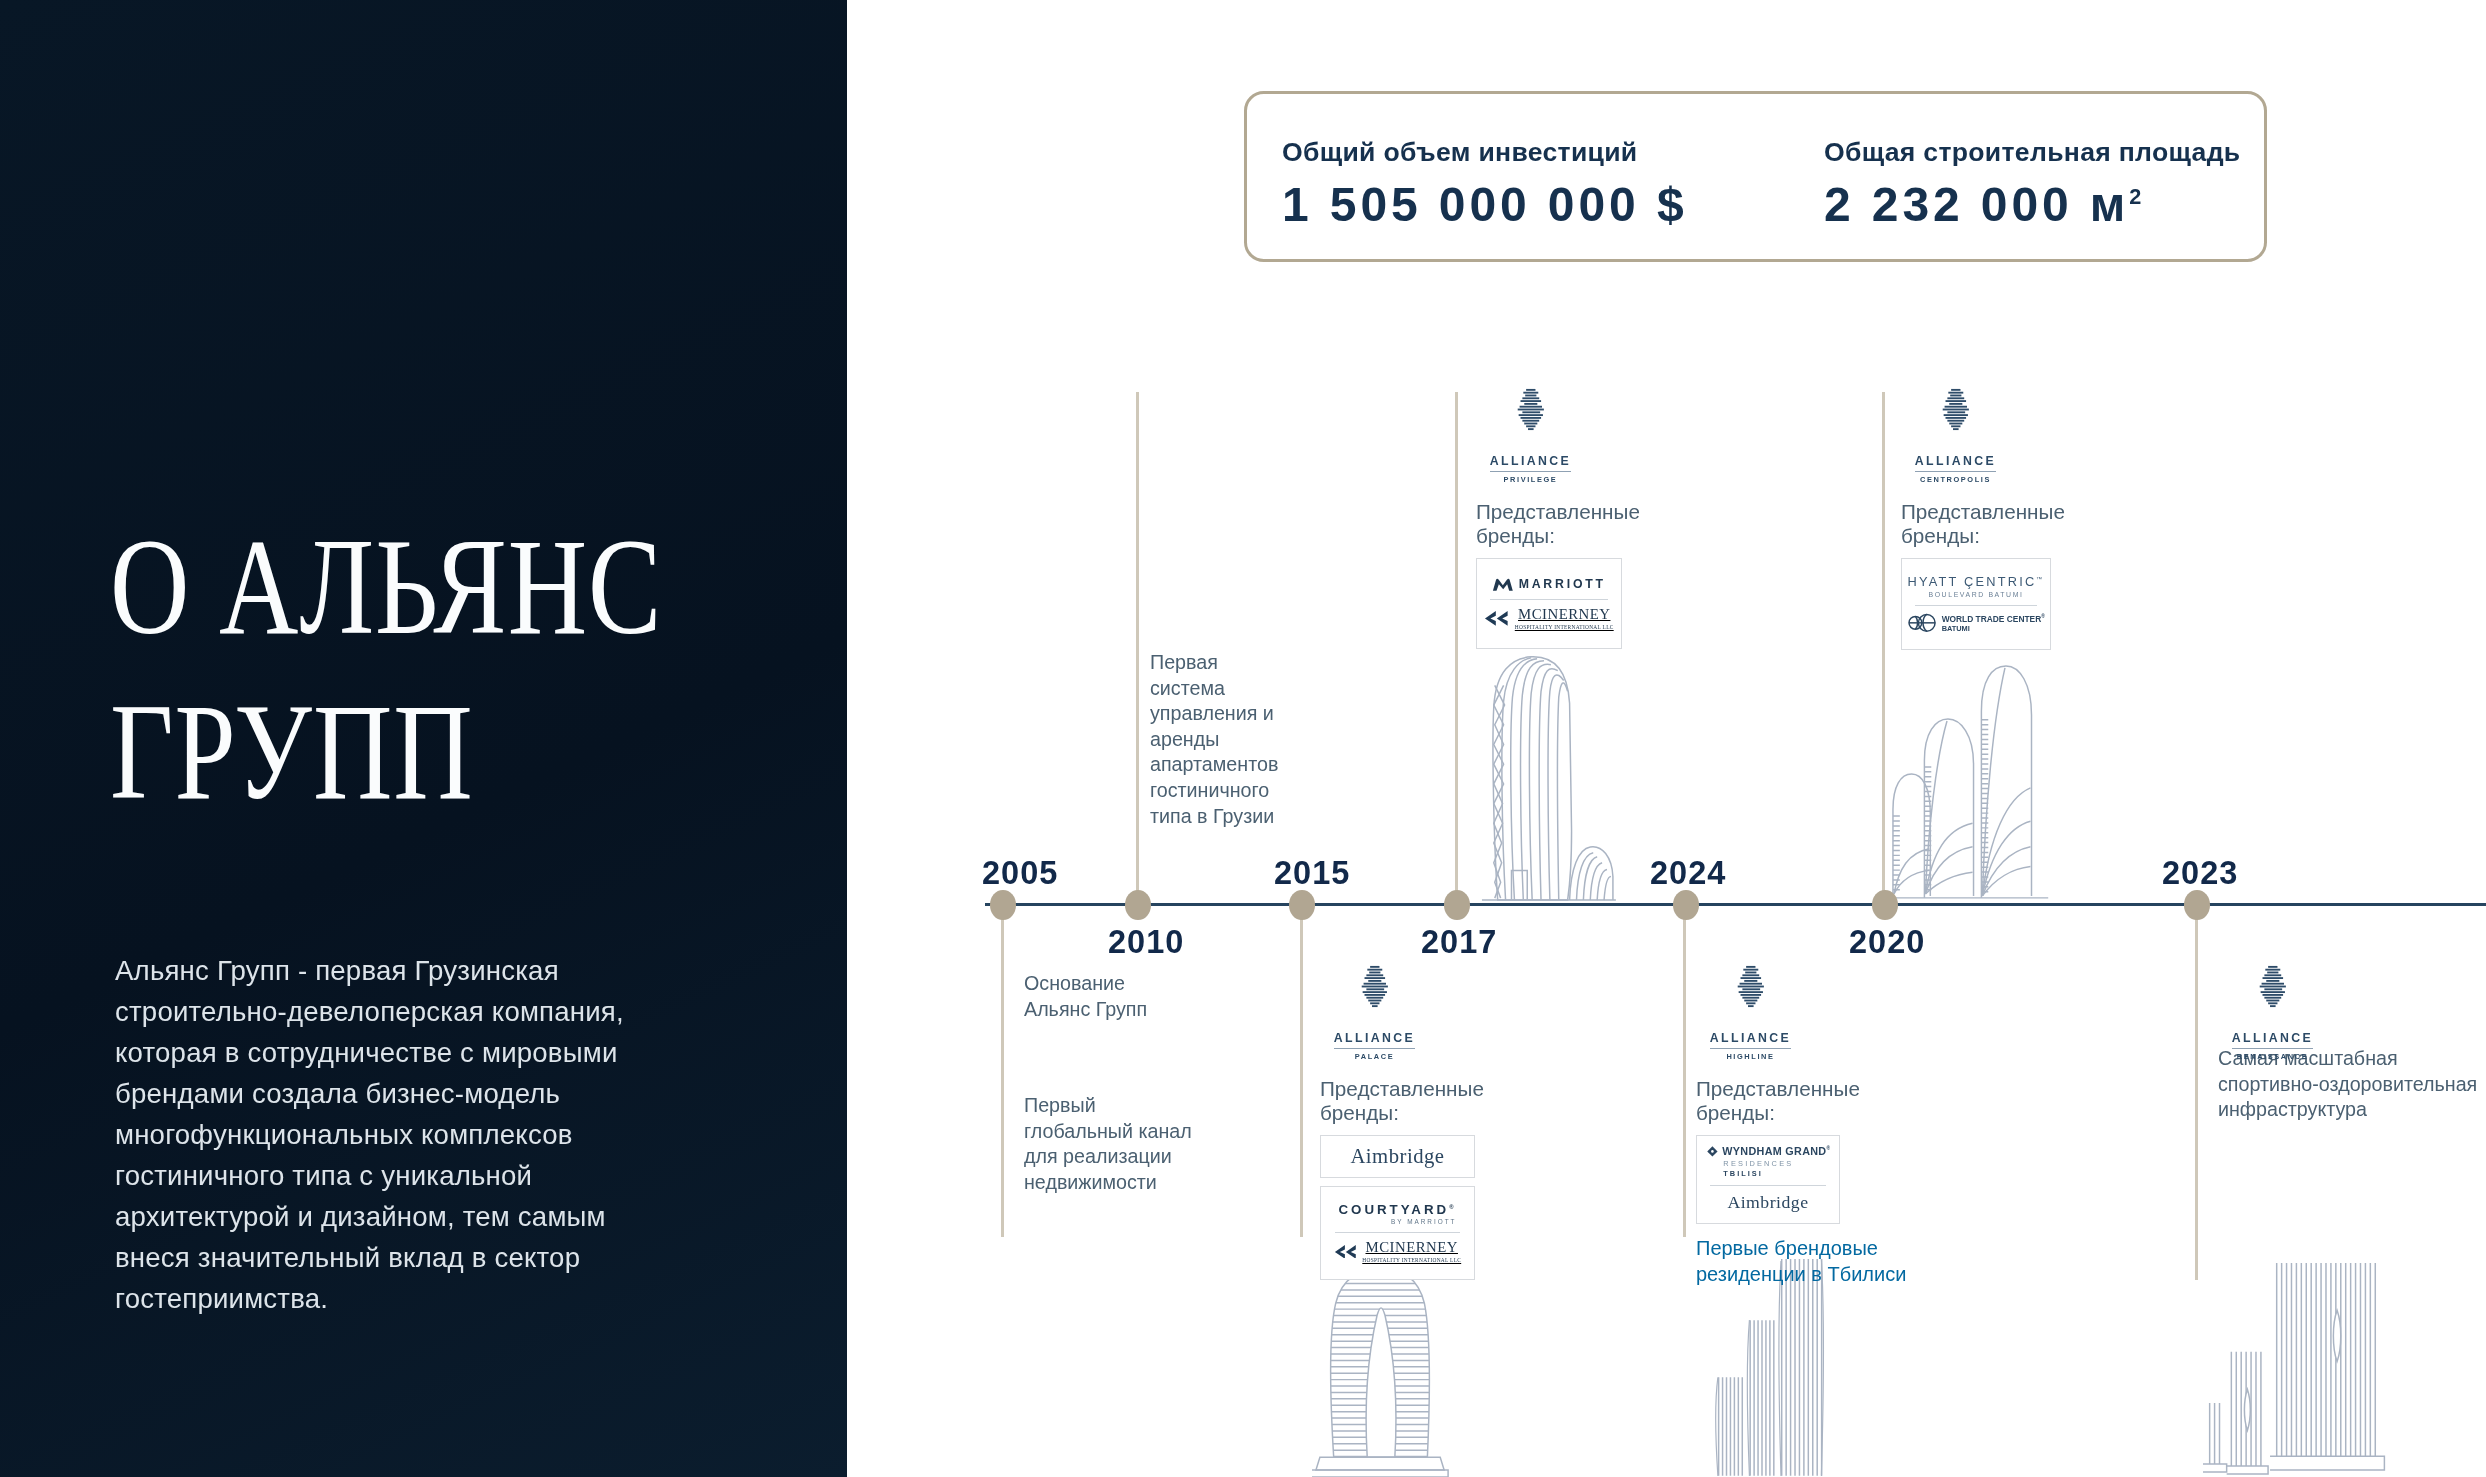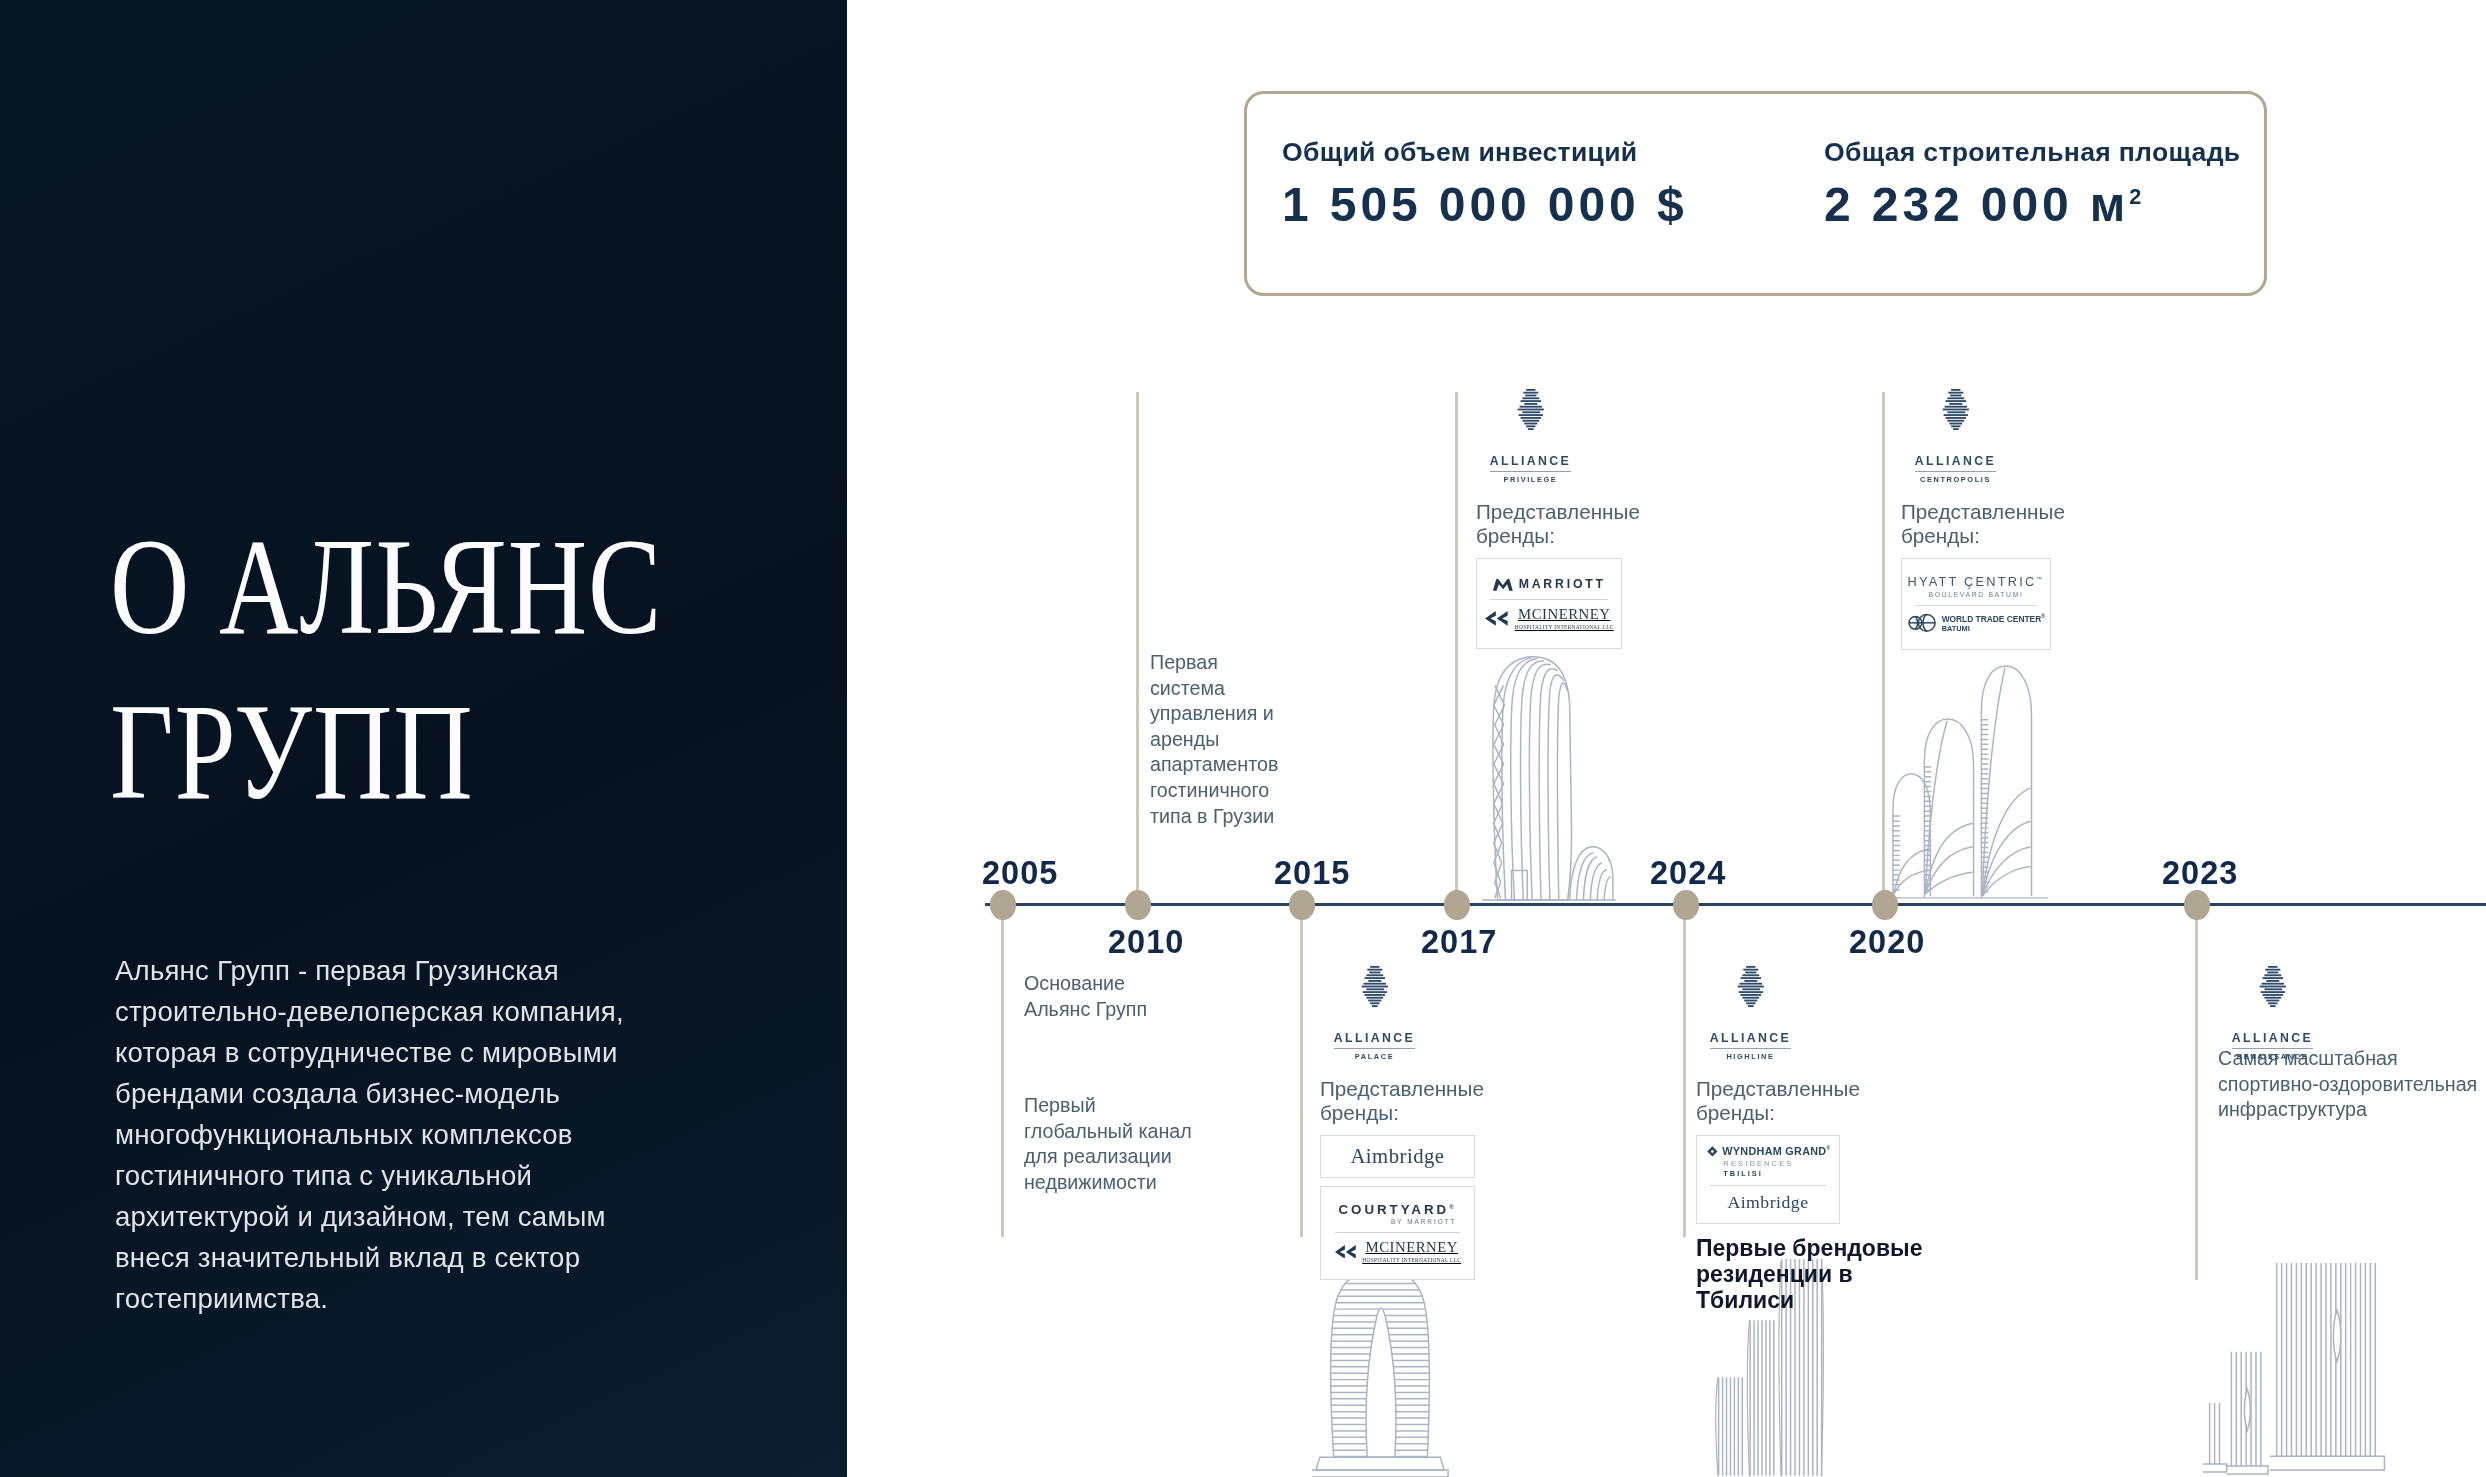--- a/index.html
+++ b/index.html
@@ -10,21 +10,21 @@
   
   .left-panel{position:absolute;left:0;top:0;width:847px;height:1478px;
     background:linear-gradient(155deg,#081726 0%,#061220 55%,#0b1d2e 100%);}
   .panel-title{position:absolute;left:110px;top:504px;
     font-family:"Liberation Serif",serif;font-weight:400;font-size:110px;line-height:132px;
     color:#fafcfd;letter-spacing:1px;transform:scaleY(1.25);transform-origin:top left;}
   .panel-text{position:absolute;left:115px;top:950px;width:591px;
     font-size:27.6px;line-height:41px;color:#dde4ea;letter-spacing:0.2px;}
 
   
-  .stats-box{position:absolute;left:1244px;top:91px;width:1023px;height:205px;
+  .stats-box{position:absolute;left:1244px;top:91px;width:1023px;height:171px;
     background:#ffffff;border:3px solid #b2a892;border-radius:19.7px;box-sizing:border-box;
     display:flex;}
   .stats-col{padding-top:43px;box-sizing:border-box;}
   .stats-col.c1{padding-left:35px;width:542px;}
   .stats-col.c2{padding-left:35px;}
   .stat-label{font-size:26.6px;font-weight:bold;color:#16314e;letter-spacing:0.3px;}
   .stat-value{margin-top:8.9px;font-size:48px;font-weight:bold;color:#16314e;letter-spacing:3.9px;}
   .stat-value sup{font-size:21.7px;letter-spacing:0;}
 
   
@@ -70,21 +70,21 @@
 
   .brands-label{margin-top:15.8px;font-size:20.7px;color:#4b6071;}
   .bbox{margin-top:9.9px;background:#fff;border:1px solid #d7dade;display:flex;flex-direction:column;
         align-items:center;justify-content:center;box-sizing:border-box;}
   .bdiv{width:82%;height:1px;background:#cfd5db;margin:6.9px 0;}
   #col2017 .bbox{width:146px;height:91px;}
   #col2020 .bbox{width:150px;height:92px;}
   #col2015 .bbox.aim{width:155px;height:43px;}
   #col2015 .bbox.cy{width:155px;height:94px;margin-top:7.9px;}
   #col2018 .bbox{width:144px;height:89px;}
-  .note-text{margin-top:12.8px;font-size:23px;line-height:25.6px;color:#0f172a;font-weight:bold;}
+  .note-text{margin-top:12.8px;font-size:20px;line-height:25.6px;color:#0369a1;}
 
   .brow{display:flex;align-items:center;gap:4.9px;}
   .marriott-name{font-size:12.3px;font-weight:bold;letter-spacing:2.8px;color:#21384f;}
   .mci-stack{display:flex;flex-direction:column;align-items:center;text-decoration:underline;}
   .mci-name{font-family:"Liberation Serif",serif;font-size:14.8px;letter-spacing:0.5px;color:#21384f;}
   .mci-sub{font-family:"Liberation Serif",serif;font-size:5.4px;letter-spacing:0.3px;color:#21384f;margin-top:1px;}
   .hyatt-stack{display:flex;flex-direction:column;align-items:center;}
   .hyatt-name{font-size:12.8px;letter-spacing:2.2px;color:#3d5a75;}
   .hyatt-name sup{font-size:5.9px;}
   .hyatt-sub{font-size:6.9px;letter-spacing:1.6px;color:#6b8096;margin-top:2px;}

